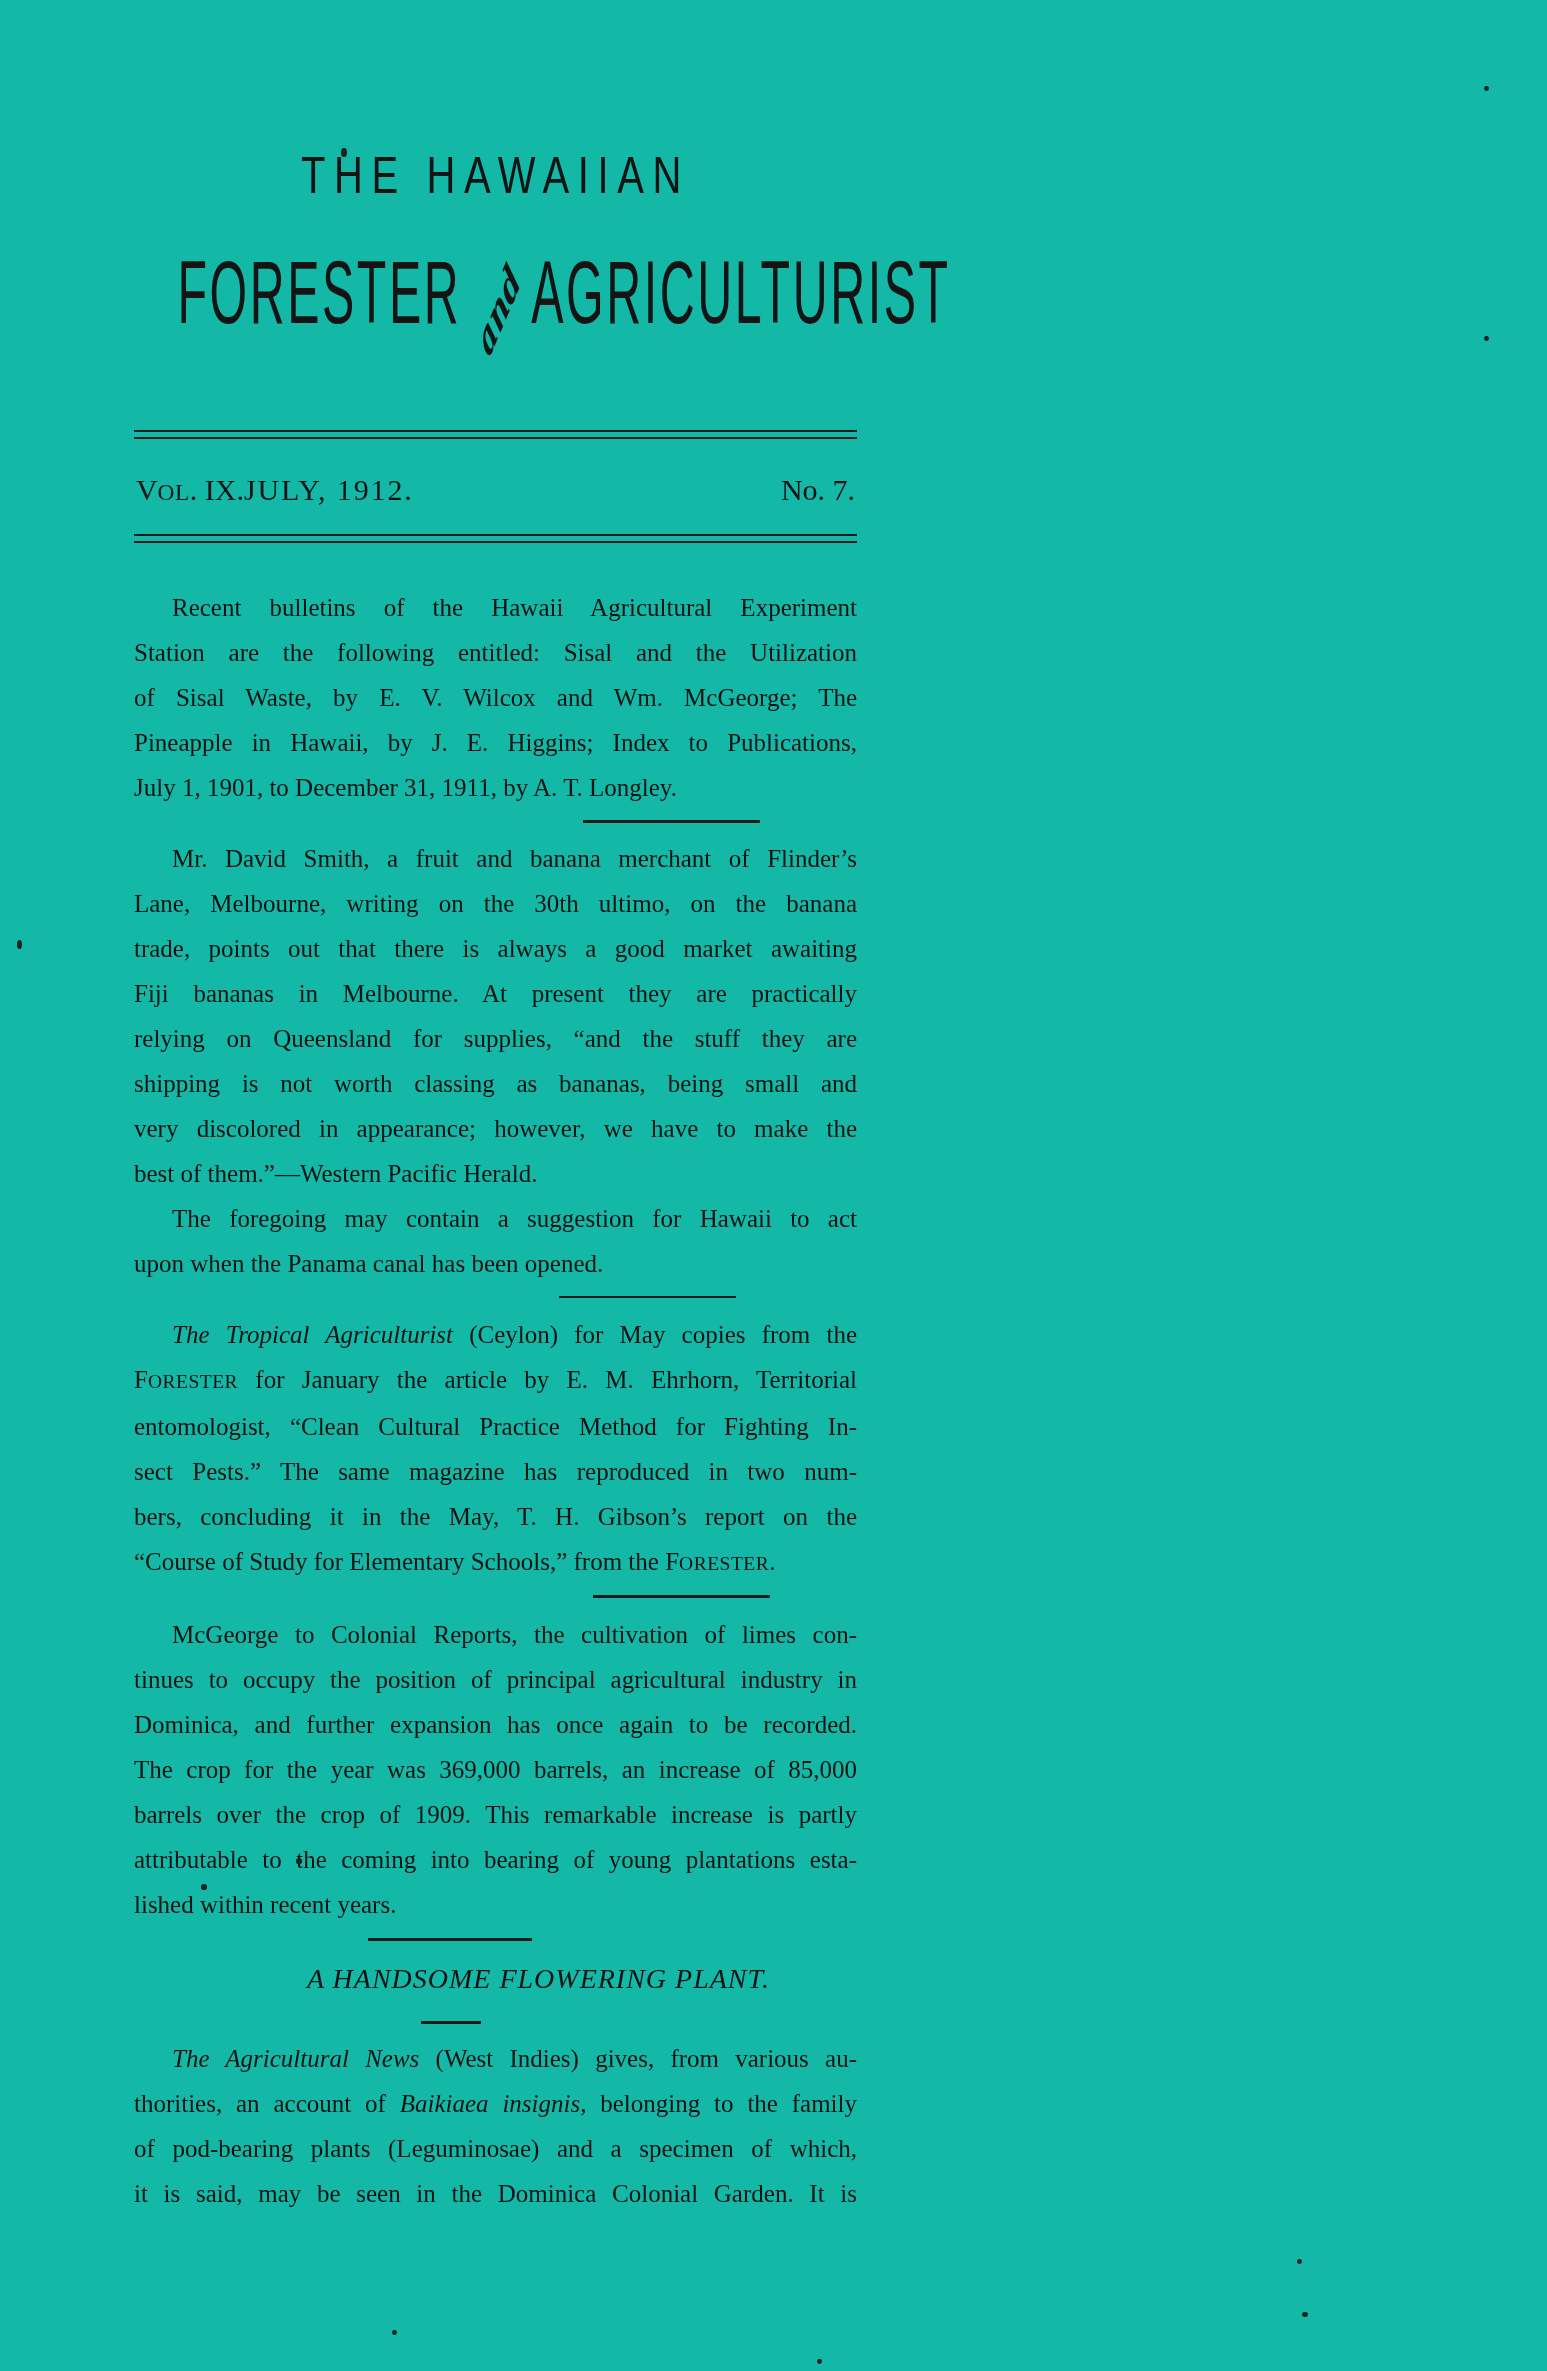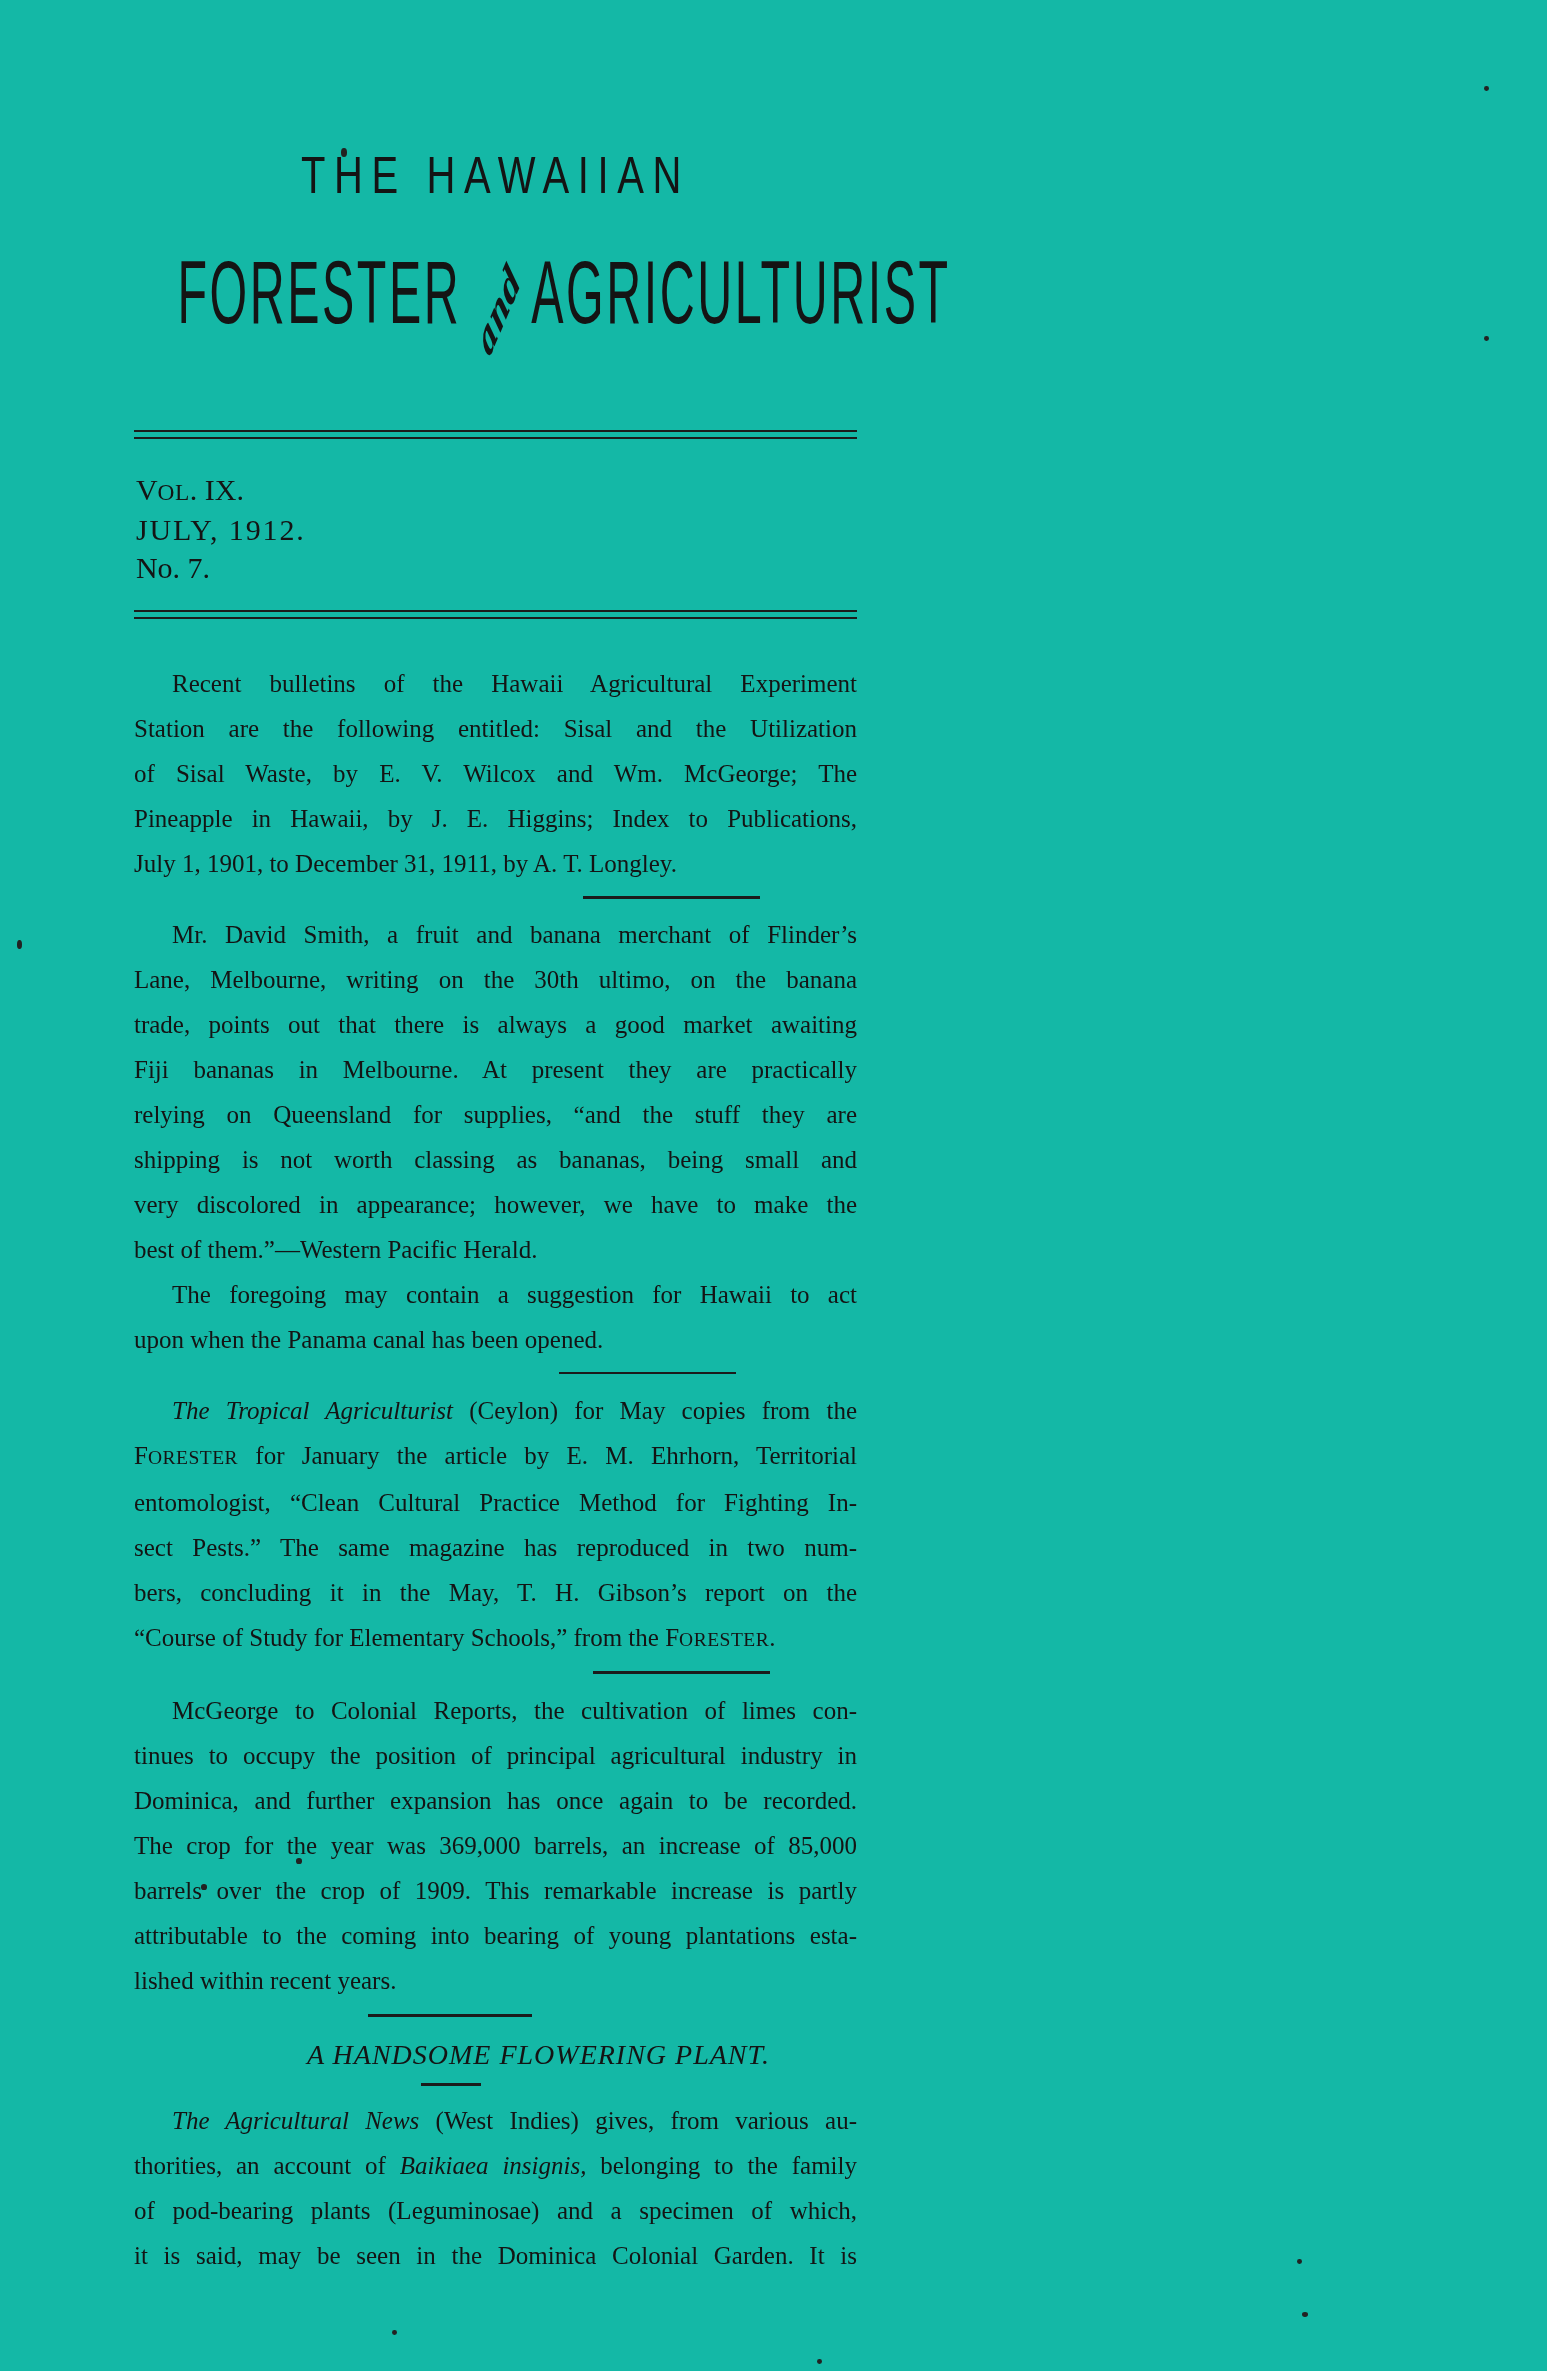--- a/index.html
+++ b/index.html
@@ -45,21 +45,20 @@
     border-top:2.9px solid #1c1c1c;
     border-bottom:2.9px solid #1c1c1c;
   }
   .rule-gap-1 { margin-bottom:32.5px; }
   .rule-gap-2 { margin-bottom:42px; }
 
   .issue-row {
     display:flex; justify-content:space-between; align-items:baseline;
     font-size:30px; line-height:38px; margin-bottom:23px;
     padding:0 1.9px;
-    flex-direction:column;
   }
   .issue-row .center { flex:1; letter-spacing:1.9px; }
 
   .sc { font-size:0.78em; letter-spacing:0.5px; }
 
   
   .body-blocks { font-size:25px;font-family:Liberation Serif, serif; }
   .para { margin:0; }
   .line {
     line-height:45px;
@@ -85,21 +84,21 @@
   .rule-tiny {
     height:2.9px; background:#1b1b1b; width:60px;
     margin:7.6px 0 11.5px 287px;
   }
 
   .article-heading {
     font-style:italic;
     font-size:28px; line-height:38px; letter-spacing:1px;
     text-align:center;
     transform:translateX(43px);
-    margin:19px 0 9px 0;
+    margin:19px 0 23px 0;
     white-space:nowrap;
   }
 
   
   .speck {
     position:absolute; background:#222; border-radius:50%;
   }
 </style>
 </head>
 <body>

